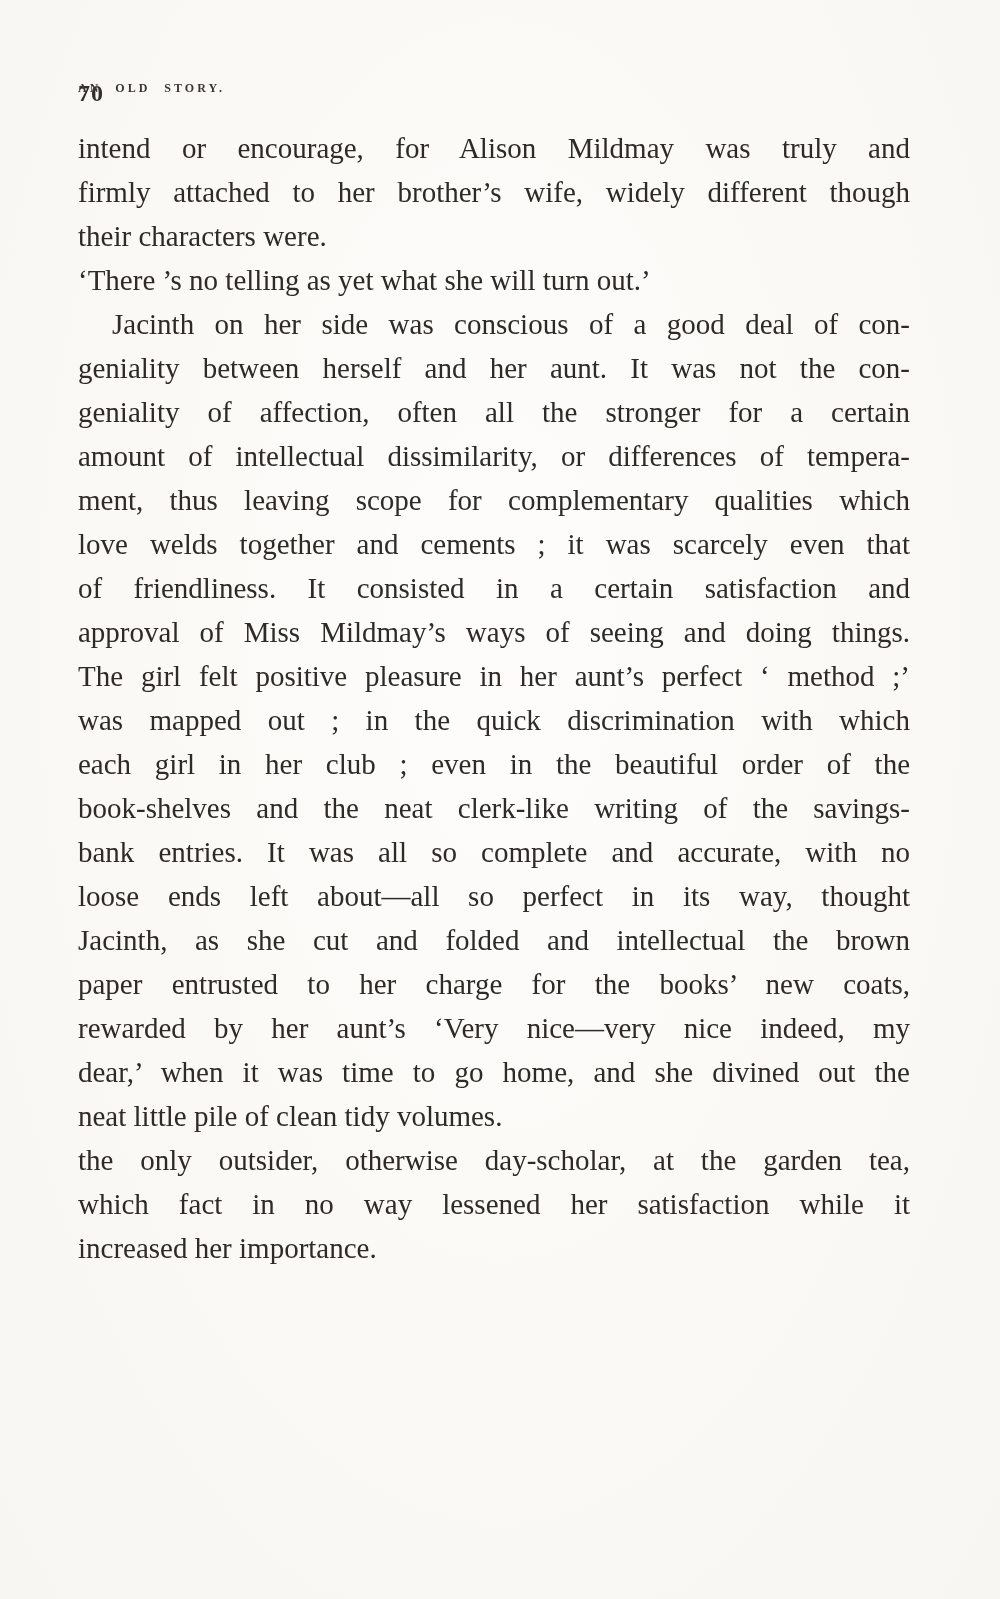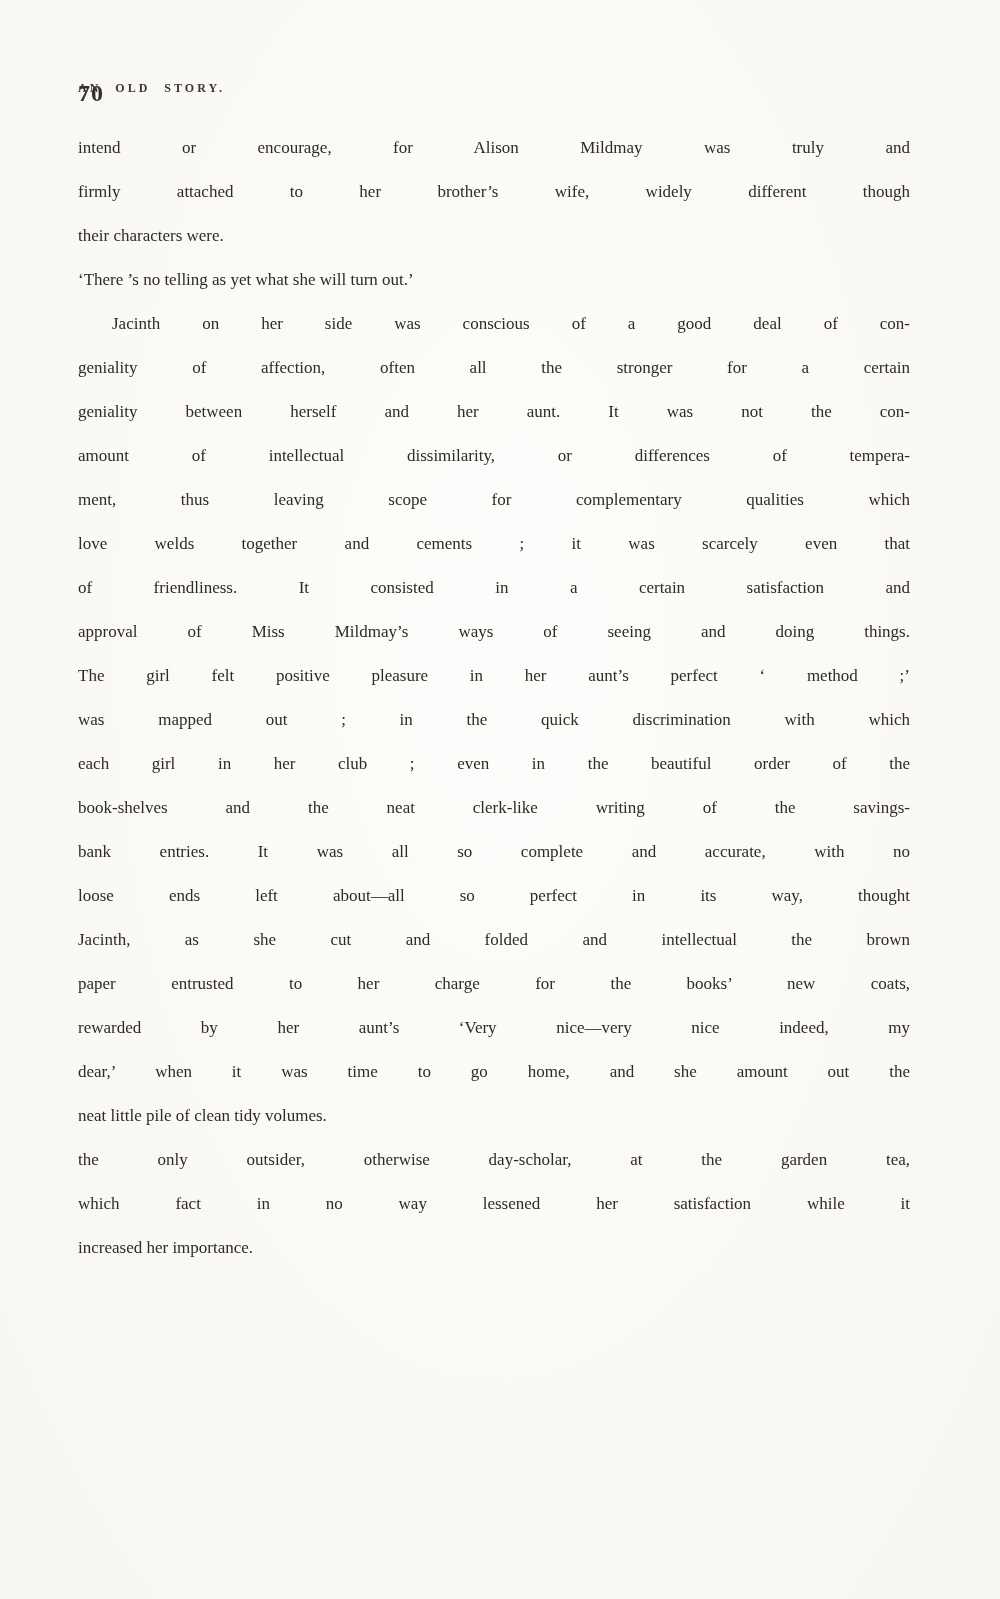--- a/index.html
+++ b/index.html
@@ -53,21 +53,21 @@
   .body-text {
     position: absolute;
     top: 126px;
     left: 78px;
     width: 832px;
   }
   .paragraph {
     margin: 0;
   }
   .line {
-    font-size: 17px;
+    font-size: 29px;
     line-height: 44px;
     white-space: normal;
     text-align: left;
     color: #2e2b27;
   }
   .line.just {
     text-align: justify;
     text-align-last: justify;
   }
   .line.indent {
@@ -88,37 +88,37 @@
       <div class="paragraph">
         <div class="line just">intend or encourage, for Alison Mildmay was truly and</div>
         <div class="line just">firmly attached to her brother’s wife, widely different though</div>
         <div class="line">their characters were.</div>
       </div>
       <div class="paragraph">
         <div class="line">‘There ’s no telling as yet what she will turn out.’</div>
       </div>
       <div class="paragraph">
         <div class="line just indent">Jacinth on her side was conscious of a good deal of con-</div>
+        <div class="line just">geniality between herself and her aunt.  It was not the con-</div>
         <div class="line just">geniality of affection, often all the stronger for a certain</div>
-        <div class="line just">geniality between herself and her aunt.  It was not the con-</div>
         <div class="line just">amount of intellectual dissimilarity, or differences of tempera-</div>
         <div class="line just">ment, thus leaving scope for complementary qualities which</div>
         <div class="line just">love welds together and cements ; it was scarcely even that</div>
         <div class="line just">of friendliness.  It consisted in a certain satisfaction and</div>
         <div class="line just">approval of Miss Mildmay’s ways of seeing and doing things.</div>
         <div class="line just">The girl felt positive pleasure in her aunt’s perfect ‘ method ;’</div>
         <div class="line just">was mapped out ; in the quick discrimination with which</div>
         <div class="line just">each girl in her club ; even in the beautiful order of the</div>
         <div class="line just">book-shelves and the neat clerk-like writing of the savings-</div>
         <div class="line just">bank entries.  It was all so complete and accurate, with no</div>
         <div class="line just">loose ends left about—all so perfect in its way, thought</div>
         <div class="line just">Jacinth, as she cut and folded and intellectual the brown</div>
         <div class="line just">paper entrusted to her charge for the books’ new coats,</div>
         <div class="line just">rewarded by her aunt’s ‘Very nice—very nice indeed, my</div>
-        <div class="line just">dear,’ when it was time to go home, and she amount out the</div>
+        <div class="line just">dear,’ when it was time to go home, and she divined out the</div>
         <div class="line">neat little pile of clean tidy volumes.</div>
       </div>
       <div class="paragraph">
         <div class="line just">the only outsider, otherwise day-scholar, at the garden tea,</div>
         <div class="line just">which fact in no way lessened her satisfaction  while it</div>
         <div class="line">increased her importance.</div>
       </div>
     </div>
 
 </div>

